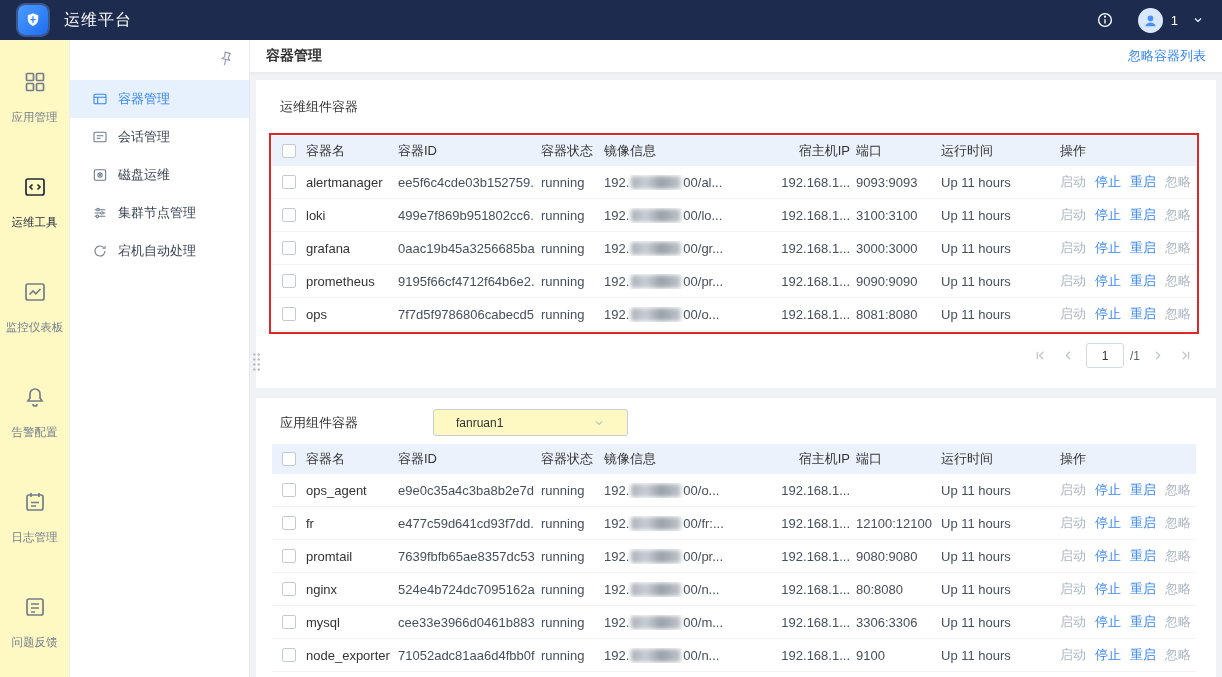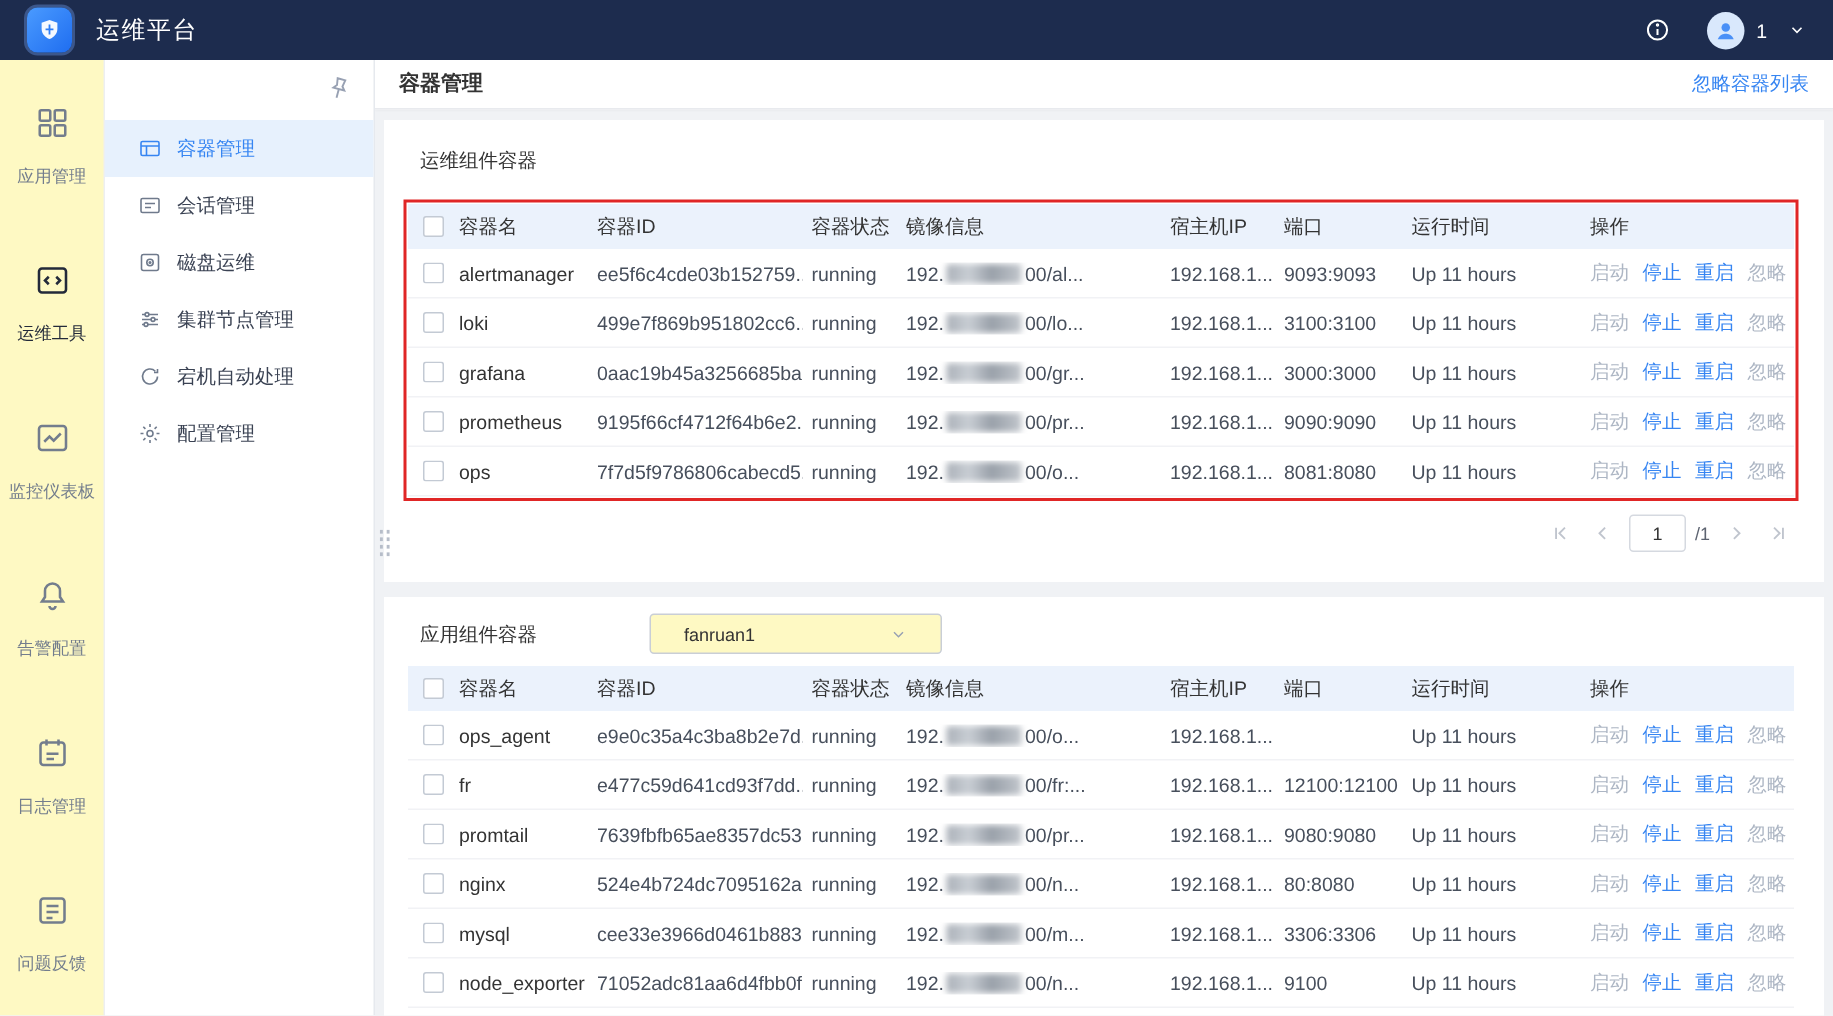--- a/index.html
+++ b/index.html
@@ -53,21 +53,21 @@
   .trow{display:flex;align-items:center;height:33px;border-bottom:1px solid #f1f2f5;font-size:13px;color:#474f5c;}
   .trow.thead{height:30px;background:#ebf2fc;border-bottom:none;color:#333;font-weight:400;}
   .tcell{padding-left:6px;overflow:hidden;white-space:nowrap;}
   .col-check{width:28px;padding-left:10px;display:flex;align-items:center;}
   .checkbox{width:14px;height:14px;border:1px solid #c3cad4;border-radius:2px;background:#fff;cursor:pointer;}
   .col-name{width:92px;color:#333;}
   .col-id{width:143px;}
   .col-status{width:63px;}
   .col-image{width:176px;display:flex;align-items:center;}
   .blur{display:inline-block;width:50px;height:13px;margin:0 2px;border-radius:2px;background:linear-gradient(90deg,#aab0b8,#c9ced4 30%,#99a0a9 60%,#c1c6cc);filter:blur(2px);}
-  .col-ip{width:76px;}
+  .col-ip{width:76px;text-align:right;}
   .col-port{width:85px;}
   .col-uptime{width:119px;}
   .col-ops{flex:1;display:flex;gap:9px;}
   .action{cursor:pointer;}
   .action.link{color:#3685f2;}
   .action.muted{color:#adb6c4;}
 
   
   .pagination{position:absolute;right:20px;top:263px;display:flex;align-items:center;gap:6px;}
   .pg-btn{width:22px;height:24px;display:flex;align-items:center;justify-content:center;color:#c0c5ce;cursor:pointer;}
@@ -219,29 +219,20 @@
       <span>集群节点管理</span>
     </div>
     <div class="submenu-item">
       <span>
           <svg viewBox="0 0 24 24" fill="none" stroke="currentColor" stroke-width="1.6">
             <path d="M19.5 12a7.5 7.5 0 1 1-2.2-5.3M19.5 4.5v3.5H16"></path>
           </svg>
         </span>
       <span>宕机自动处理</span>
     </div>
-    <div class="submenu-item">
-      <span>
-          <svg viewBox="0 0 24 24" fill="none" stroke="currentColor" stroke-width="1.6">
-            <circle cx="12" cy="12" r="3"></circle>
-            <path d="M12 2.5v3M12 18.5v3M2.5 12h3M18.5 12h3M5.3 5.3l2.1 2.1M16.6 16.6l2.1 2.1M18.7 5.3l-2.1 2.1M7.4 16.6l-2.1 2.1"></path>
-          </svg>
-        </span>
-      <span>配置管理</span>
-    </div>
   </div>
 </div>
 
 <div class="main">
   <div class="page-header">
     <span class="page-title">容器管理</span>
     <span class="ignore-link">忽略容器列表</span>
   </div>
 
   <div class="card card1">

